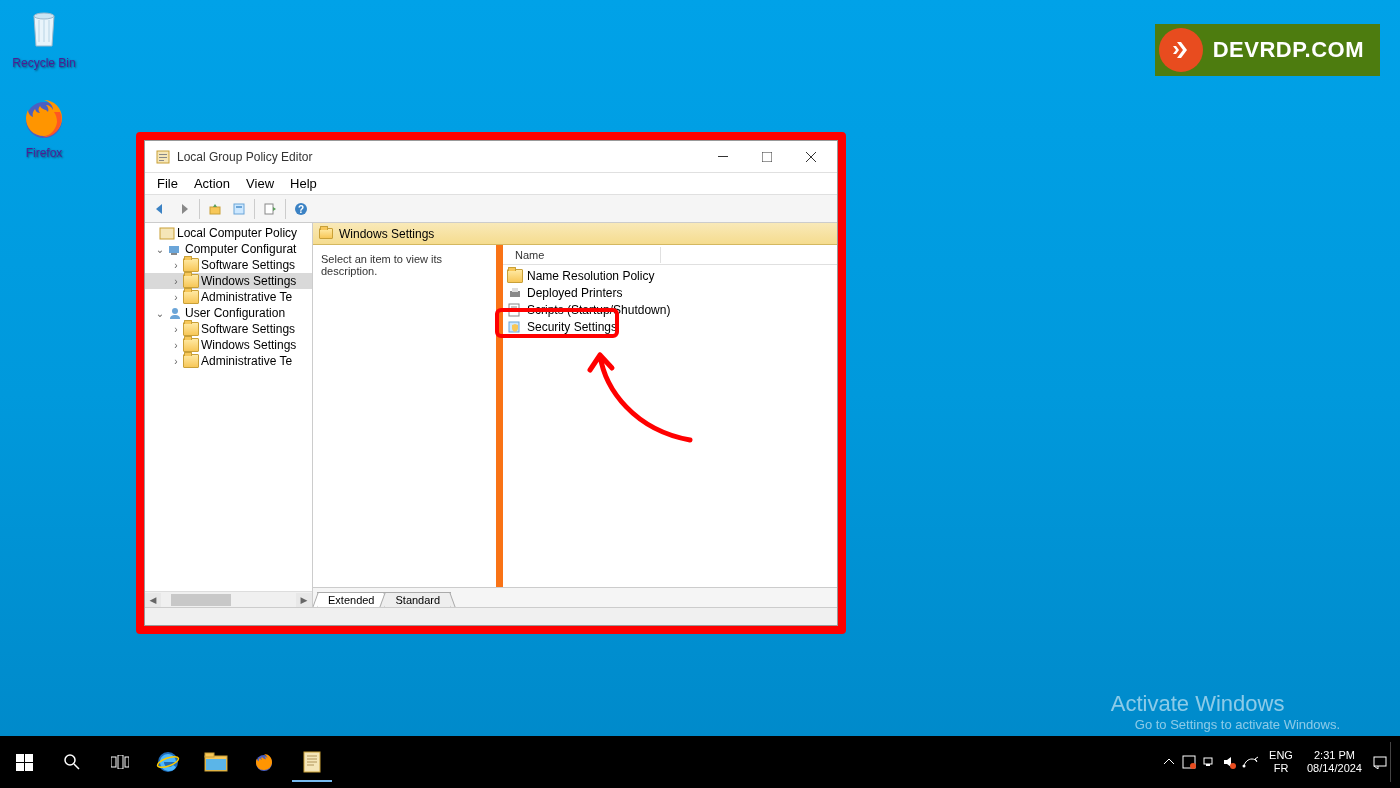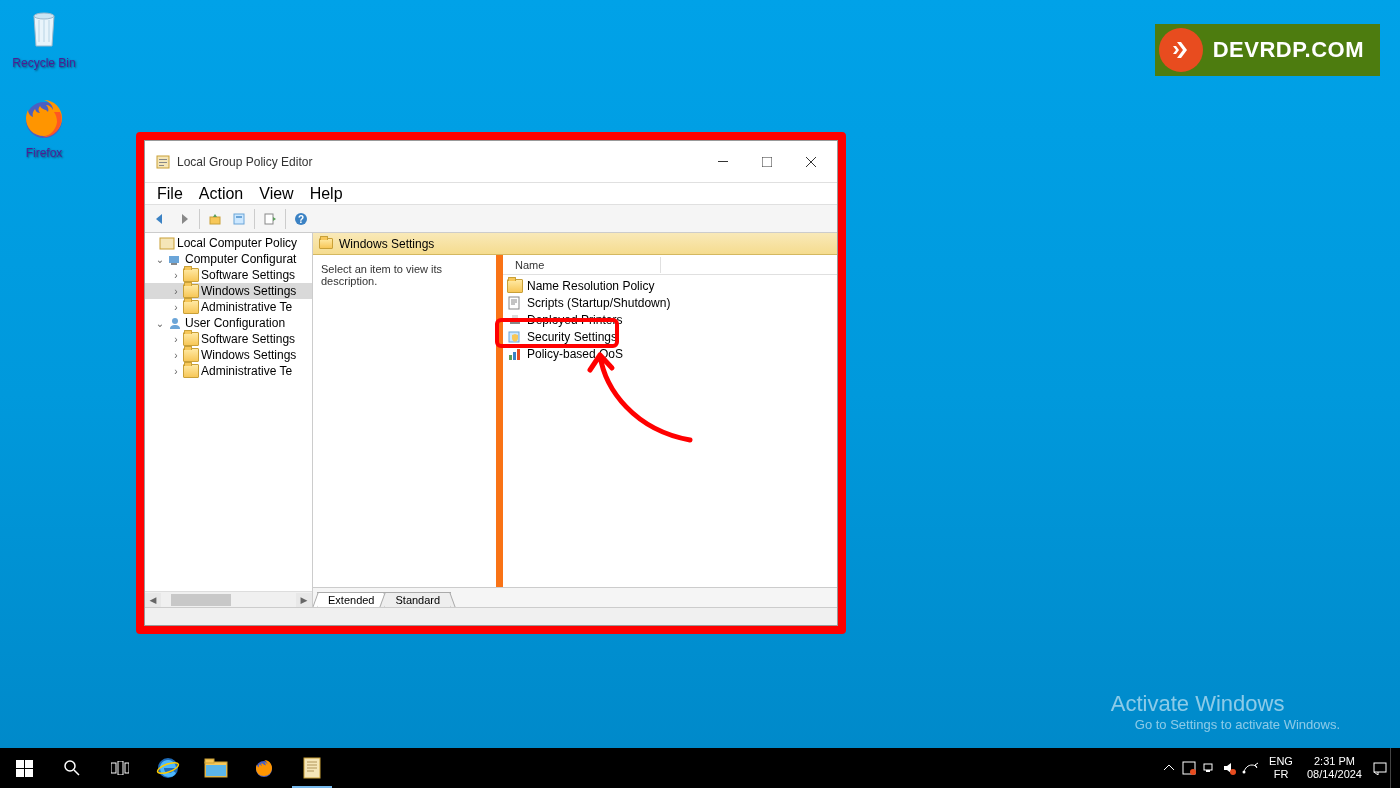--- a/index.html
+++ b/index.html
@@ -20,27 +20,27 @@
 .activate .h { font-size: 22px; font-weight: 400; }
 .activate .s { font-size: 13px; margin-left: 24px; }
 
 
 .highlight-frame { position: absolute; left: 136px; top: 132px; width: 710px; height: 502px; border: 8px solid #ff0000; border-radius: 4px; background: #fff; }
 
 
 .win { position: absolute; left: 0; top: 0; right: 0; bottom: 0; background: #fff; border: 1px solid #999; display: flex; flex-direction: column; }
 
 
-.titlebar { height: 42px; background: #fff; border-bottom: 1px solid #e0e0e0; display: flex; align-items: center; padding: 0 4px; }
+.titlebar { height: 32px; background: #fff; border-bottom: 1px solid #e0e0e0; display: flex; align-items: center; padding: 0 4px; }
 .titlebar .appico { width: 16px; height: 16px; margin: 0 6px; }
 .titlebar .title { flex: 1; font-size: 12px; color: #333; }
 .titlebar .ctl { width: 44px; height: 28px; display: flex; align-items: center; justify-content: center; color: #555; font-size: 12px; }
 
 
-.menubar { height: 22px; display: flex; align-items: center; padding: 0 4px; font-size: 16px; border-bottom: 1px solid #e0e0e0; }
+.menubar { height: 22px; display: flex; align-items: center; padding: 0 4px; font-size: 13px; border-bottom: 1px solid #e0e0e0; }
 .menubar span { padding: 2px 8px; cursor: default; }
 
 
 .toolbar { height: 28px; display: flex; align-items: center; padding: 2px 4px; border-bottom: 1px solid #ccc; gap: 2px; background: #f5f5f5; }
 .toolbar .btn { width: 22px; height: 22px; border: 1px solid transparent; display: flex; align-items: center; justify-content: center; }
 .toolbar .sep { width: 1px; height: 20px; background: #ccc; margin: 0 2px; }
 
 
 .body { flex: 1; display: flex; min-height: 0; }
 .tree { width: 168px; border-right: 1px solid #ccc; background: #fff; font-size: 12px; padding: 2px 0; overflow: hidden; position: relative; }
@@ -71,21 +71,21 @@
 .tab.inactive { background: #eee; }
 .tab::before { content: ""; position: absolute; left: -3px; top: 0; bottom: 0; width: 4px; background: inherit; transform: skewX(-20deg); border-left: 1px solid #aaa; }
 .tab::after { content: ""; position: absolute; right: -3px; top: 0; bottom: 0; width: 4px; background: inherit; transform: skewX(20deg); border-right: 1px solid #aaa; }
 
 .statusbar { height: 18px; border-top: 1px solid #ccc; background: #f0f0f0; }
 
 
 .arrow-svg { position: absolute; pointer-events: none; }
 
 
-.taskbar { position: absolute; bottom: 0; left: 0; right: 0; height: 40px; background: #000; display: flex; align-items: center; color: #fff; }
+.taskbar { position: absolute; bottom: 0; left: 0; right: 0; height: 52px; background: #000; display: flex; align-items: center; color: #fff; }
 .task-btn { width: 48px; height: 40px; display: flex; align-items: center; justify-content: center; position: relative; }
 .task-btn.active::after { content: ""; position: absolute; bottom: 0; left: 4px; right: 4px; height: 2px; background: #76b9ed; }
 .tray { margin-left: auto; display: flex; align-items: center; height: 40px; padding-right: 4px; }
 .tray-ico { width: 20px; height: 40px; display: flex; align-items: center; justify-content: center; font-size: 13px; }
 .tray-lang { font-size: 11px; line-height: 13px; text-align: center; padding: 0 6px; }
 .tray-clock { font-size: 11px; line-height: 13px; text-align: center; padding: 0 8px; }
 .show-desktop { width: 6px; height: 40px; border-left: 1px solid #444; }
 
 
 .folder { width: 16px; height: 12px; background: linear-gradient(#ffe9a3,#f7c758); border: 1px solid #c9a037; border-radius: 1px; position: relative; }
@@ -284,47 +284,39 @@
             <div class="list-head">
               <div class="col" style="width:150px;border-right:1px solid #e0e0e0">Name</div>
             </div>
             <div class="list-items">
               <div class="list-item">
                 <div class="folder lico"></div>
                 <span>Name Resolution Policy</span>
               </div>
               <div class="list-item">
                 <svg class="lico" viewBox="0 0 16 14">
+                    <rect x="3" y="5" width="10" height="6" fill="#888"></rect>
+                    <rect x="5" y="2" width="6" height="4" fill="#ddd"></rect>
+                  </svg>
+                <span>Deployed Printers</span>
+              </div>
+              <div class="list-item">
+                <svg class="lico" viewBox="0 0 16 14">
                     <rect x="2" y="1" width="10" height="12" fill="#fff" stroke="#888"></rect>
                     <path d="M4 4h6M4 6h6M4 8h4" stroke="#888"></path>
                   </svg>
                 <span>Scripts (Startup/Shutdown)</span>
-              </div>
-              <div class="list-item">
-                <svg class="lico" viewBox="0 0 16 14">
-                    <rect x="3" y="5" width="10" height="6" fill="#888"></rect>
-                    <rect x="5" y="2" width="6" height="4" fill="#ddd"></rect>
-                  </svg>
-                <span>Deployed Printers</span>
               </div>
               <div class="list-item">
                 <svg class="lico" viewBox="0 0 16 14">
                     <rect x="2" y="2" width="10" height="10" fill="#cde8ff" stroke="#6ba5d8"></rect>
                     <path d="M8 4l3 1v3c0 2-1 3-3 4-2-1-3-2-3-4V5z" fill="#f7c758"></path>
                   </svg>
                 <span>Security Settings</span>
               </div>
-              <div class="list-item">
-                <svg class="lico" viewBox="0 0 16 14">
-                    <rect x="2" y="8" width="3" height="5" fill="#5a9e5a"></rect>
-                    <rect x="6" y="5" width="3" height="8" fill="#3b82c4"></rect>
-                    <rect x="10" y="2" width="3" height="11" fill="#e84c1f"></rect>
-                  </svg>
-                <span>Policy-based QoS</span>
-              </div>
             </div>
 
             <div class="red-box" style="left:-8px; top:63px; width:124px; height:30px;"></div>
           </div>
         </div>
         <div class="tabs-row">
           <div class="tab">Extended</div>
           <div class="tab inactive">Standard</div>
         </div>
       </div>

